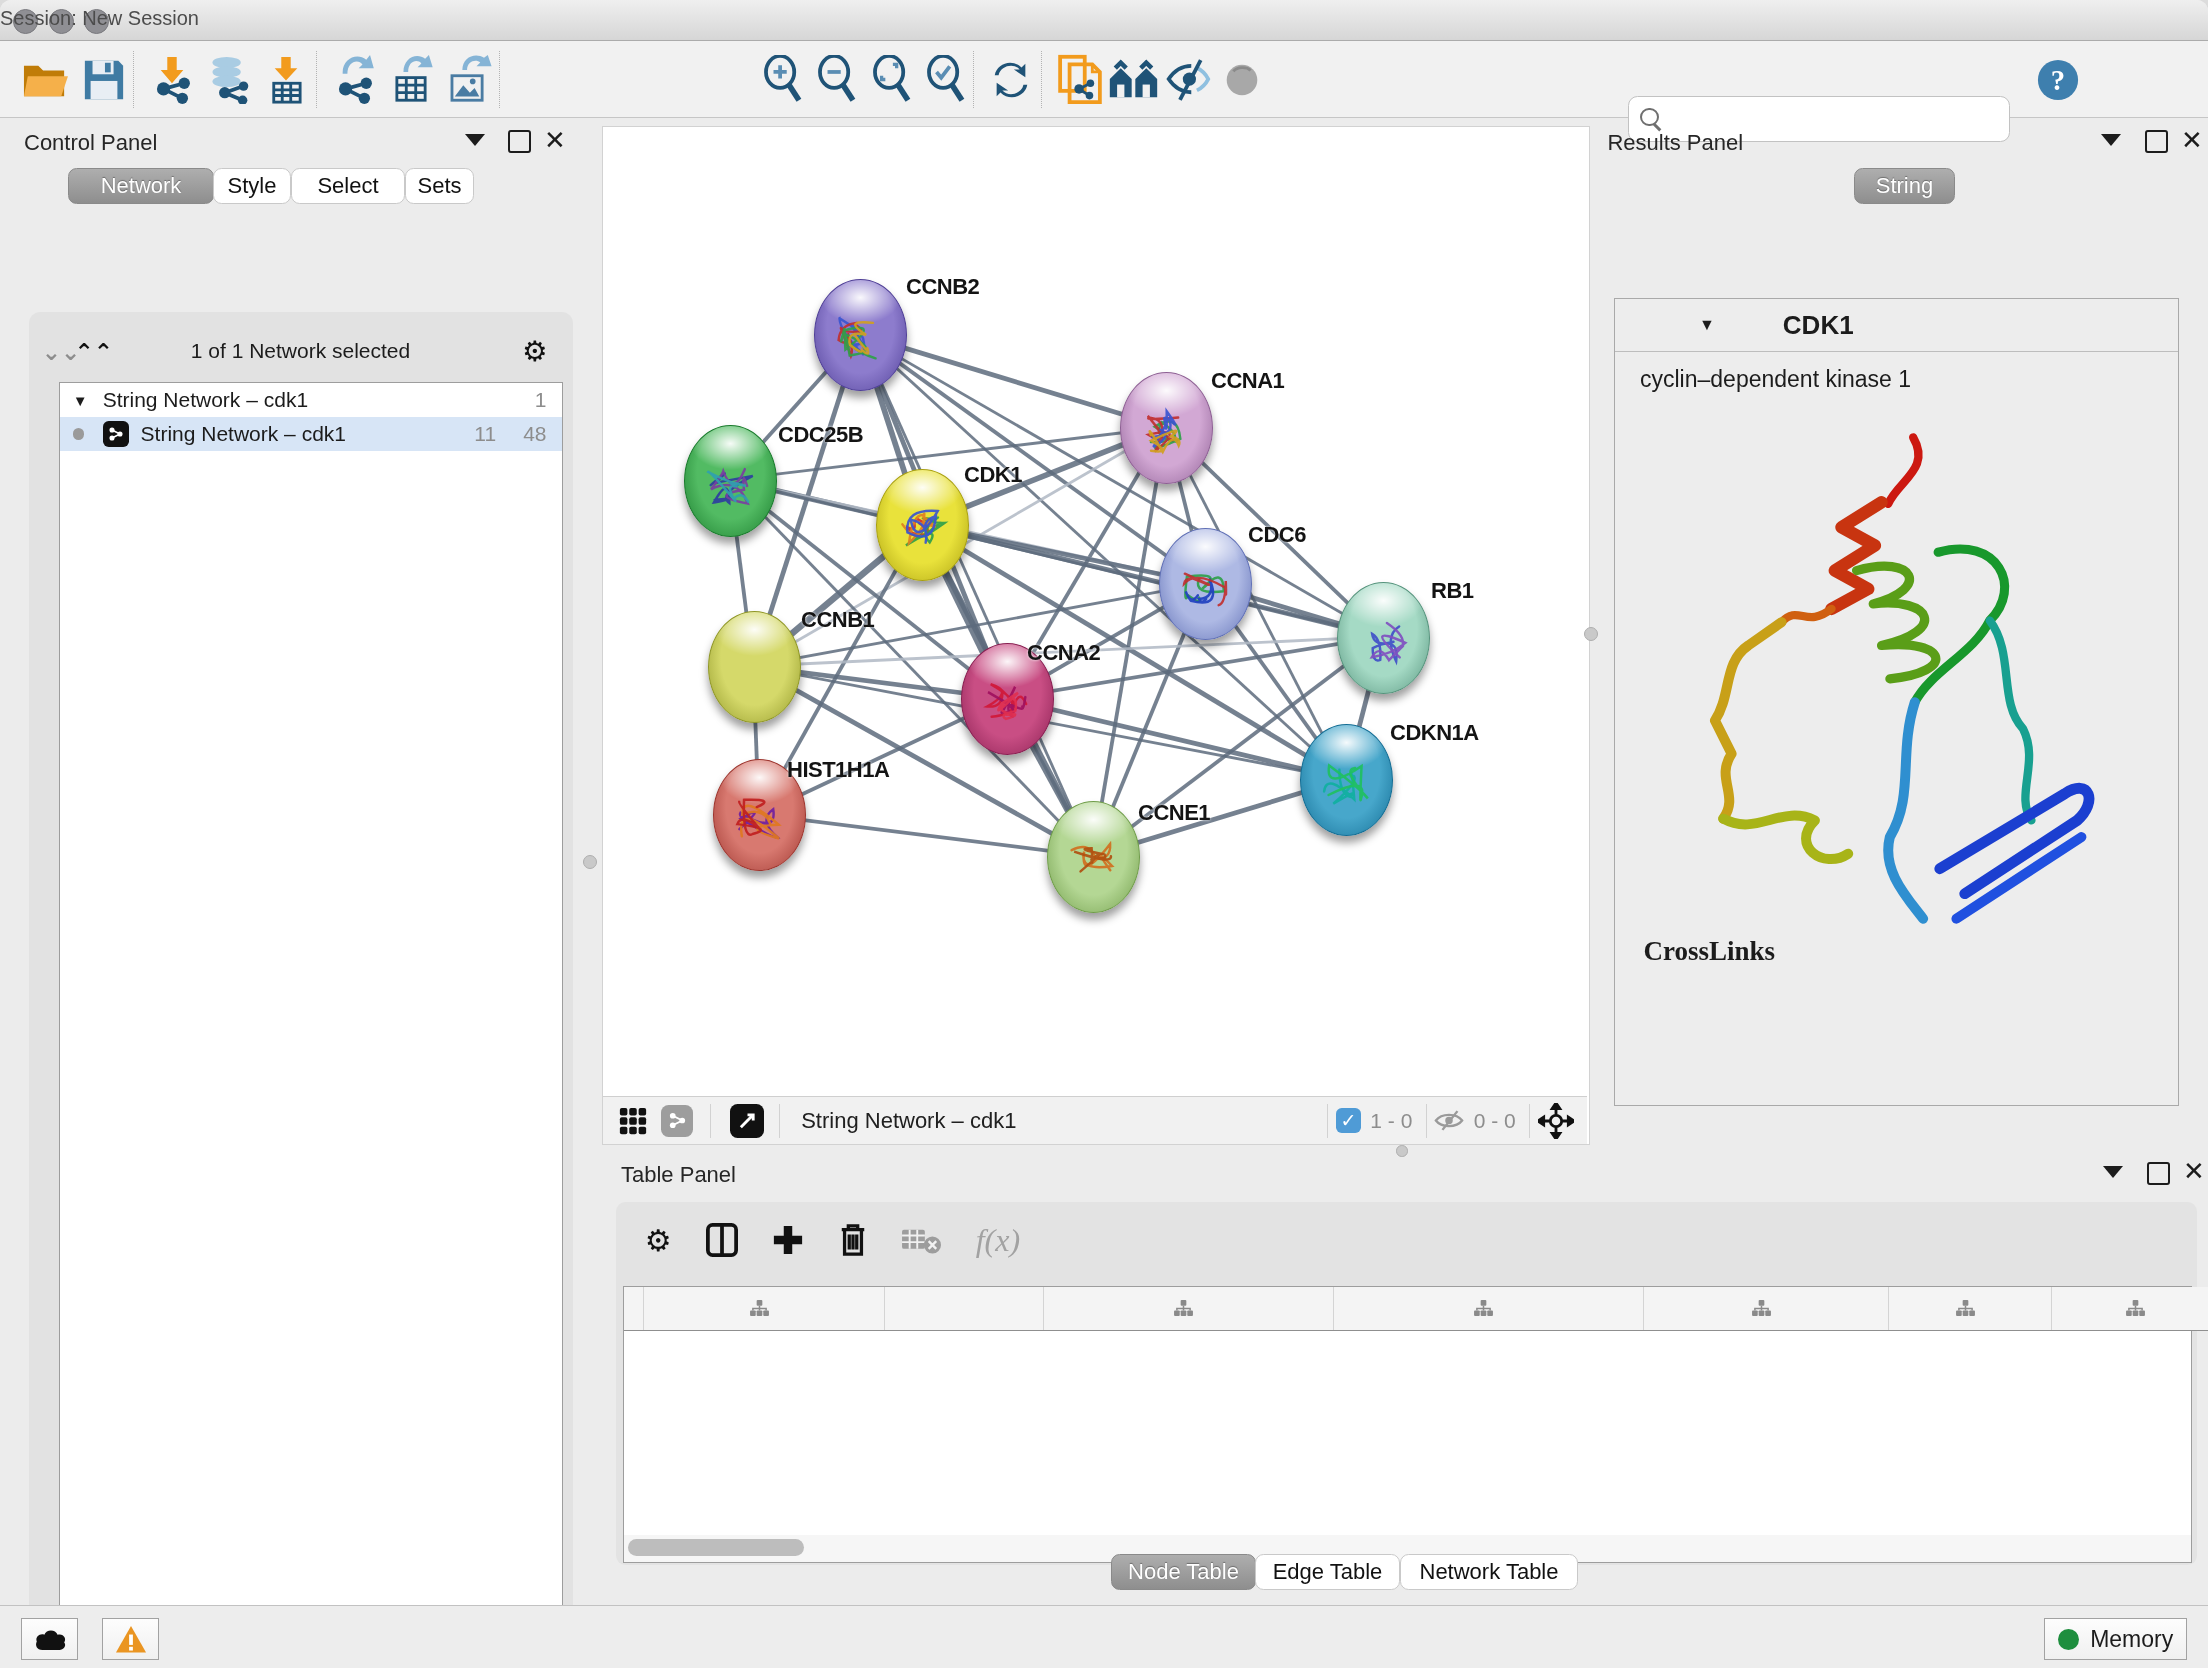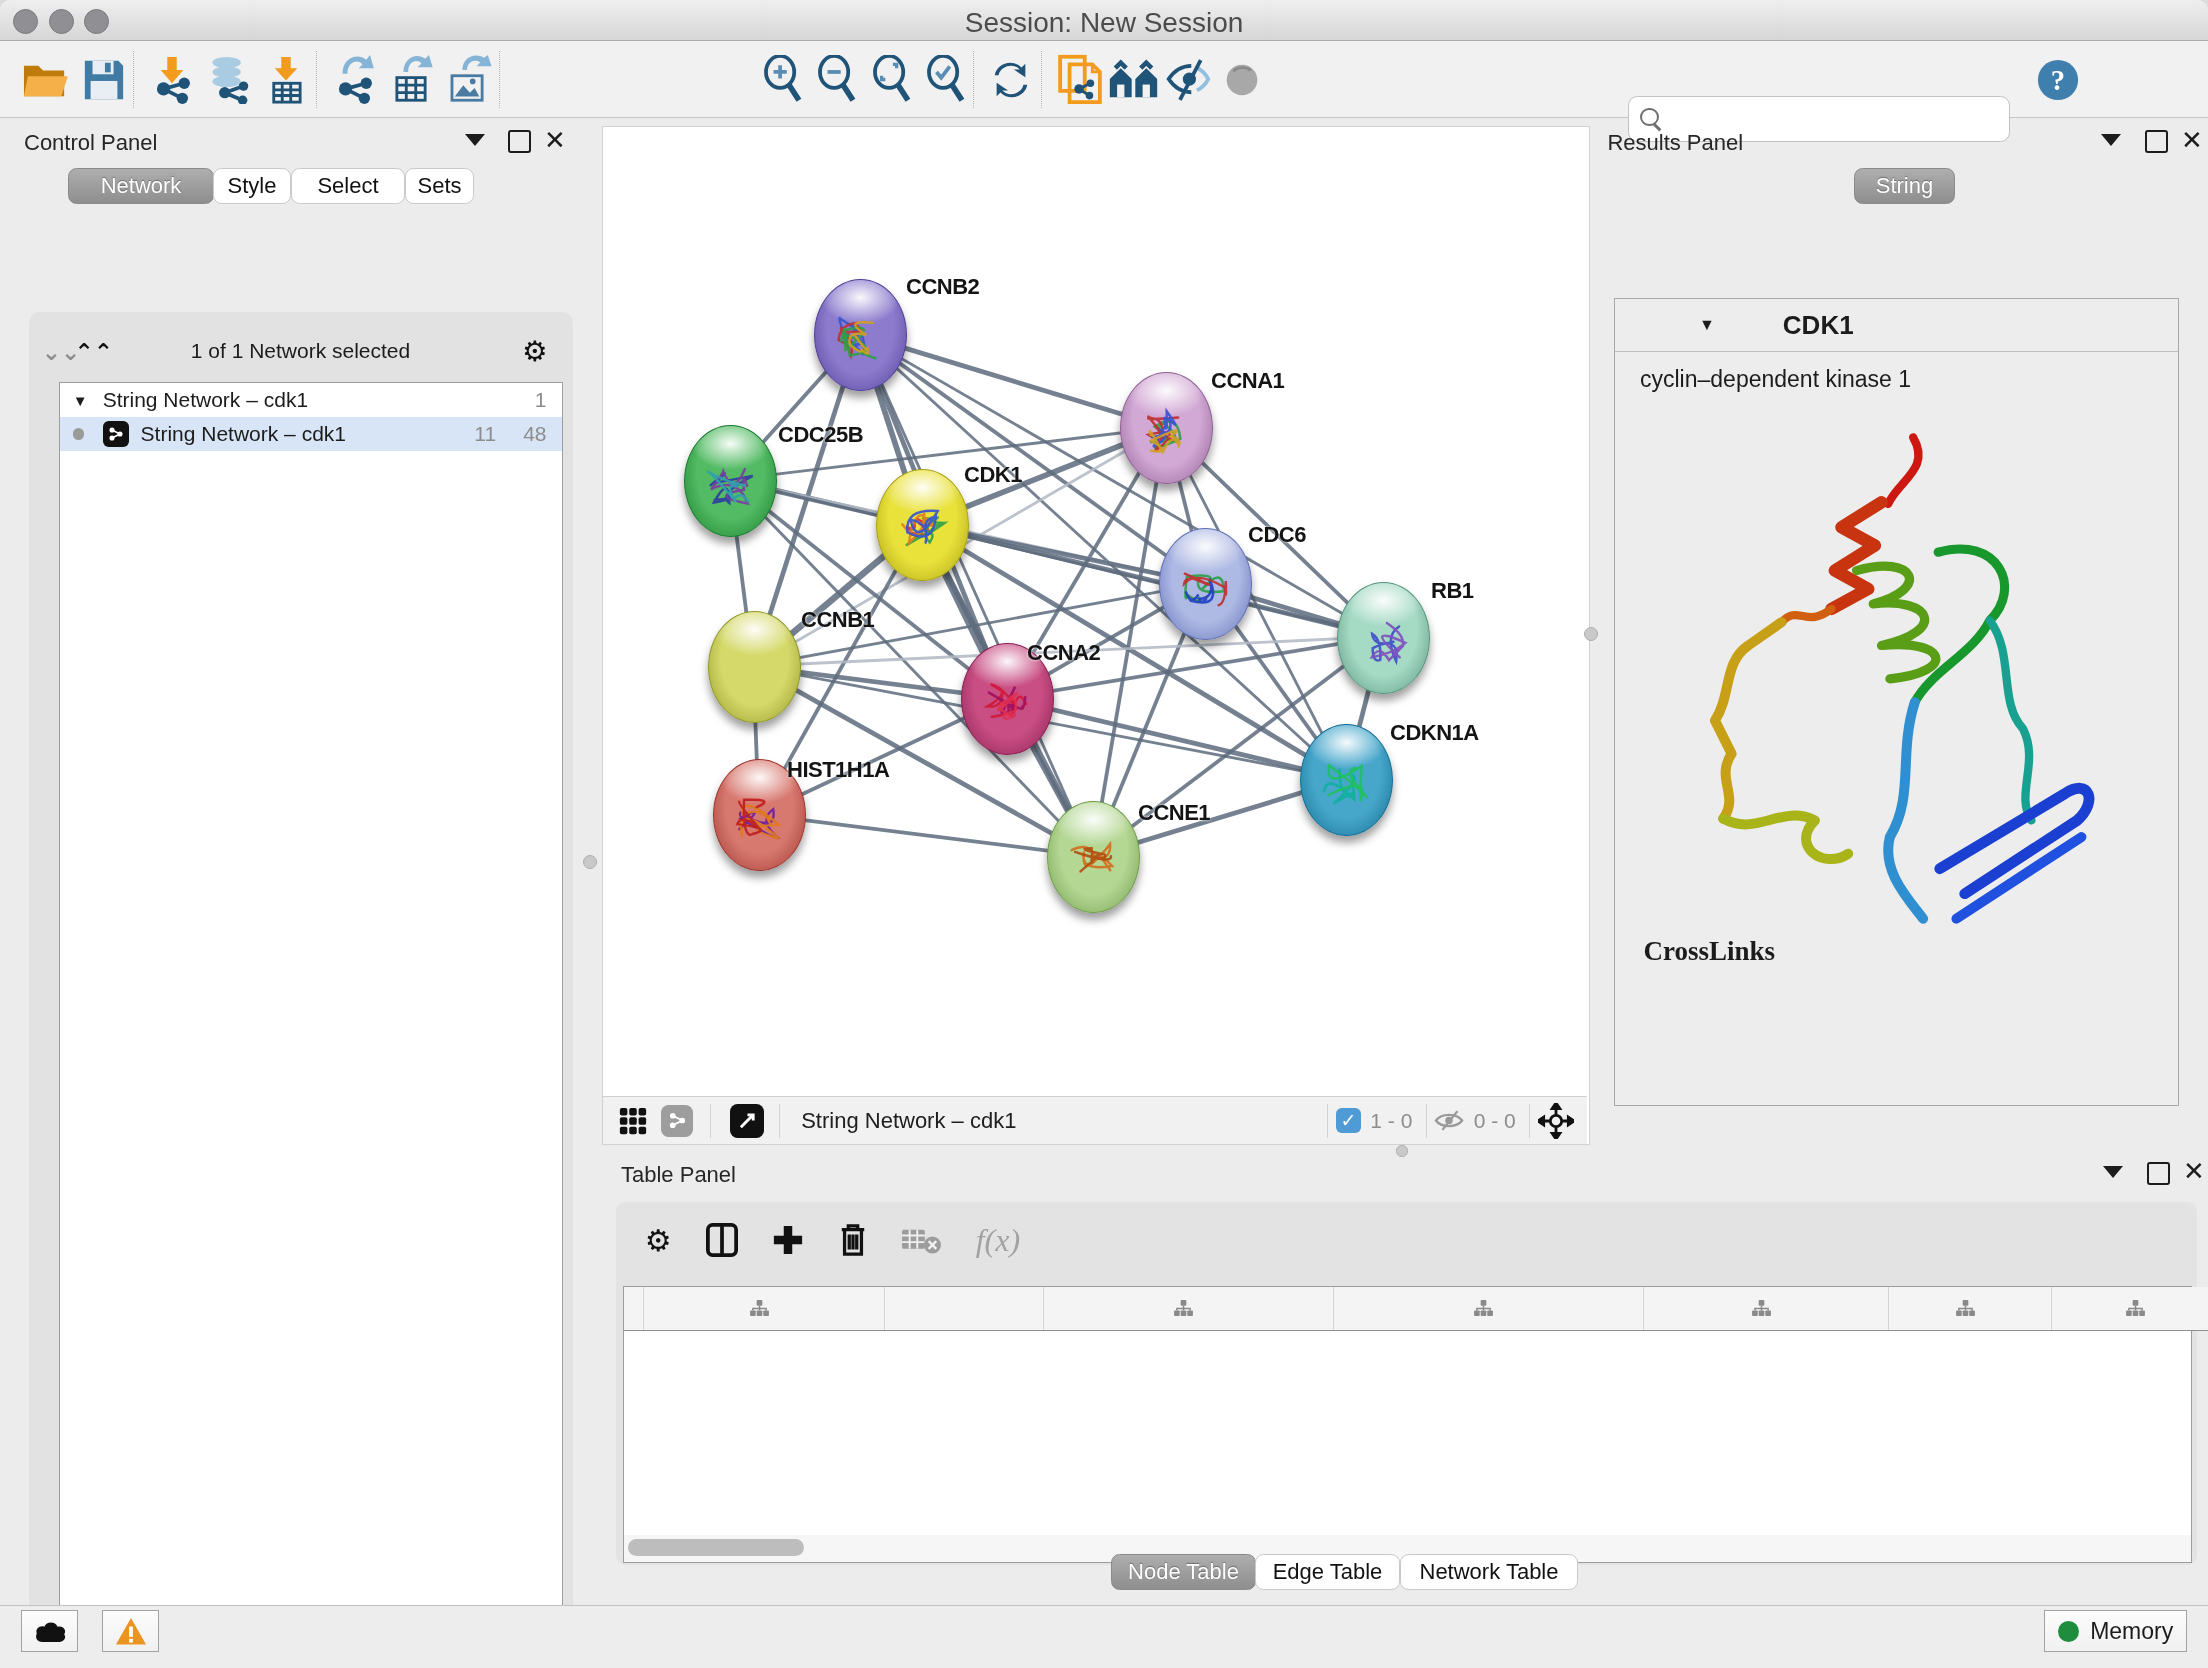--- a/index.html
+++ b/index.html
@@ -4,22 +4,22 @@
 <style>
   html,body{margin:0;padding:0;background:#dcdcdc;}
   #app{position:relative;width:2208px;height:1668px;background:#ececec;
        font-family:"Liberation Sans","DejaVu Sans",sans-serif;color:#1c1c1c;
        overflow:hidden;border-radius:11.4px 11.4px 0 0;}
   
   #titlebar{position:absolute;left:0;top:0;width:100%;height:40px;
     background:linear-gradient(#efefef,#d6d6d6);border-bottom:1px solid #ababab;}
   .tl{position:absolute;top:8.6px;width:23px;height:23px;border-radius:50%;
       background:#8f8f94;border:1px solid #79797e;}
-  #title-text{position:absolute;top:6.7px;left:0;width:100%;text-align:center;
-      font-size:28px;color:#4c4c4c;}
+  #title-text{position:absolute;top:6.7px;left:0;width:100%;text-align:left;
+      font-size:20px;color:#4c4c4c;}
   
   #toolbar{position:absolute;left:0;top:41px;width:100%;height:76px;background:#f1f1f1;
       border-bottom:1px solid #c6c6c6;}
   .tbtn{position:absolute;top:13.3px;width:51px;height:51px;display:flex;
       align-items:center;justify-content:center;}
   .tsep{position:absolute;top:9.5px;height:57px;border-left:1.9px dotted #b3b3b3;}
   #search-box{position:absolute;left:1628px;top:55px;width:380px;height:44px;
       background:#fff;border:1.9px solid #c2c2c2;border-radius:9.5px;display:flex;align-items:center;}
   #search-box input{border:none;outline:none;font-size:21px;flex:1;background:transparent;
       font-family:inherit;}
@@ -100,21 +100,21 @@
   table{border-collapse:collapse;table-layout:fixed;width:1564px;font-size:21px;}
   th{background:#f4f4f4;border-right:1px solid #d4d4d4;border-bottom:1.9px solid #8f8f8f;
      height:41px;font-weight:400;white-space:nowrap;overflow:hidden;}
   td{height:39px;padding-left:13.3px;white-space:nowrap;overflow:hidden;}
   .hdr-inner{display:flex;align-items:center;justify-content:center;gap:9.5px;}
   .tree-ic{color:#8a8a8a;}
   #tp-tabs{position:absolute;left:0;top:398px;width:100%;}
   
   #status-bar{position:absolute;left:0;top:1605px;width:100%;height:63px;background:#ededed;
       border-top:1.9px solid #c2c2c2;}
-  .sb-btn{position:absolute;top:4px;height:40px;background:linear-gradient(#fdfdfd,#f0f0f0);
+  .sb-btn{position:absolute;top:12px;height:40px;background:linear-gradient(#fdfdfd,#f0f0f0);
       border:1.9px solid #a2a2a2;display:flex;align-items:center;justify-content:center;}
   #memory-btn{right:21px;width:141px;gap:11.4px;font-size:23px;}
   .green-dot{width:21px;height:21px;border-radius:50%;background:#1e8e3e;}
   .icon-cell{display:flex;align-items:center;justify-content:center;}
 </style>
 </head>
 <body>
 
 <div id="app">
 

